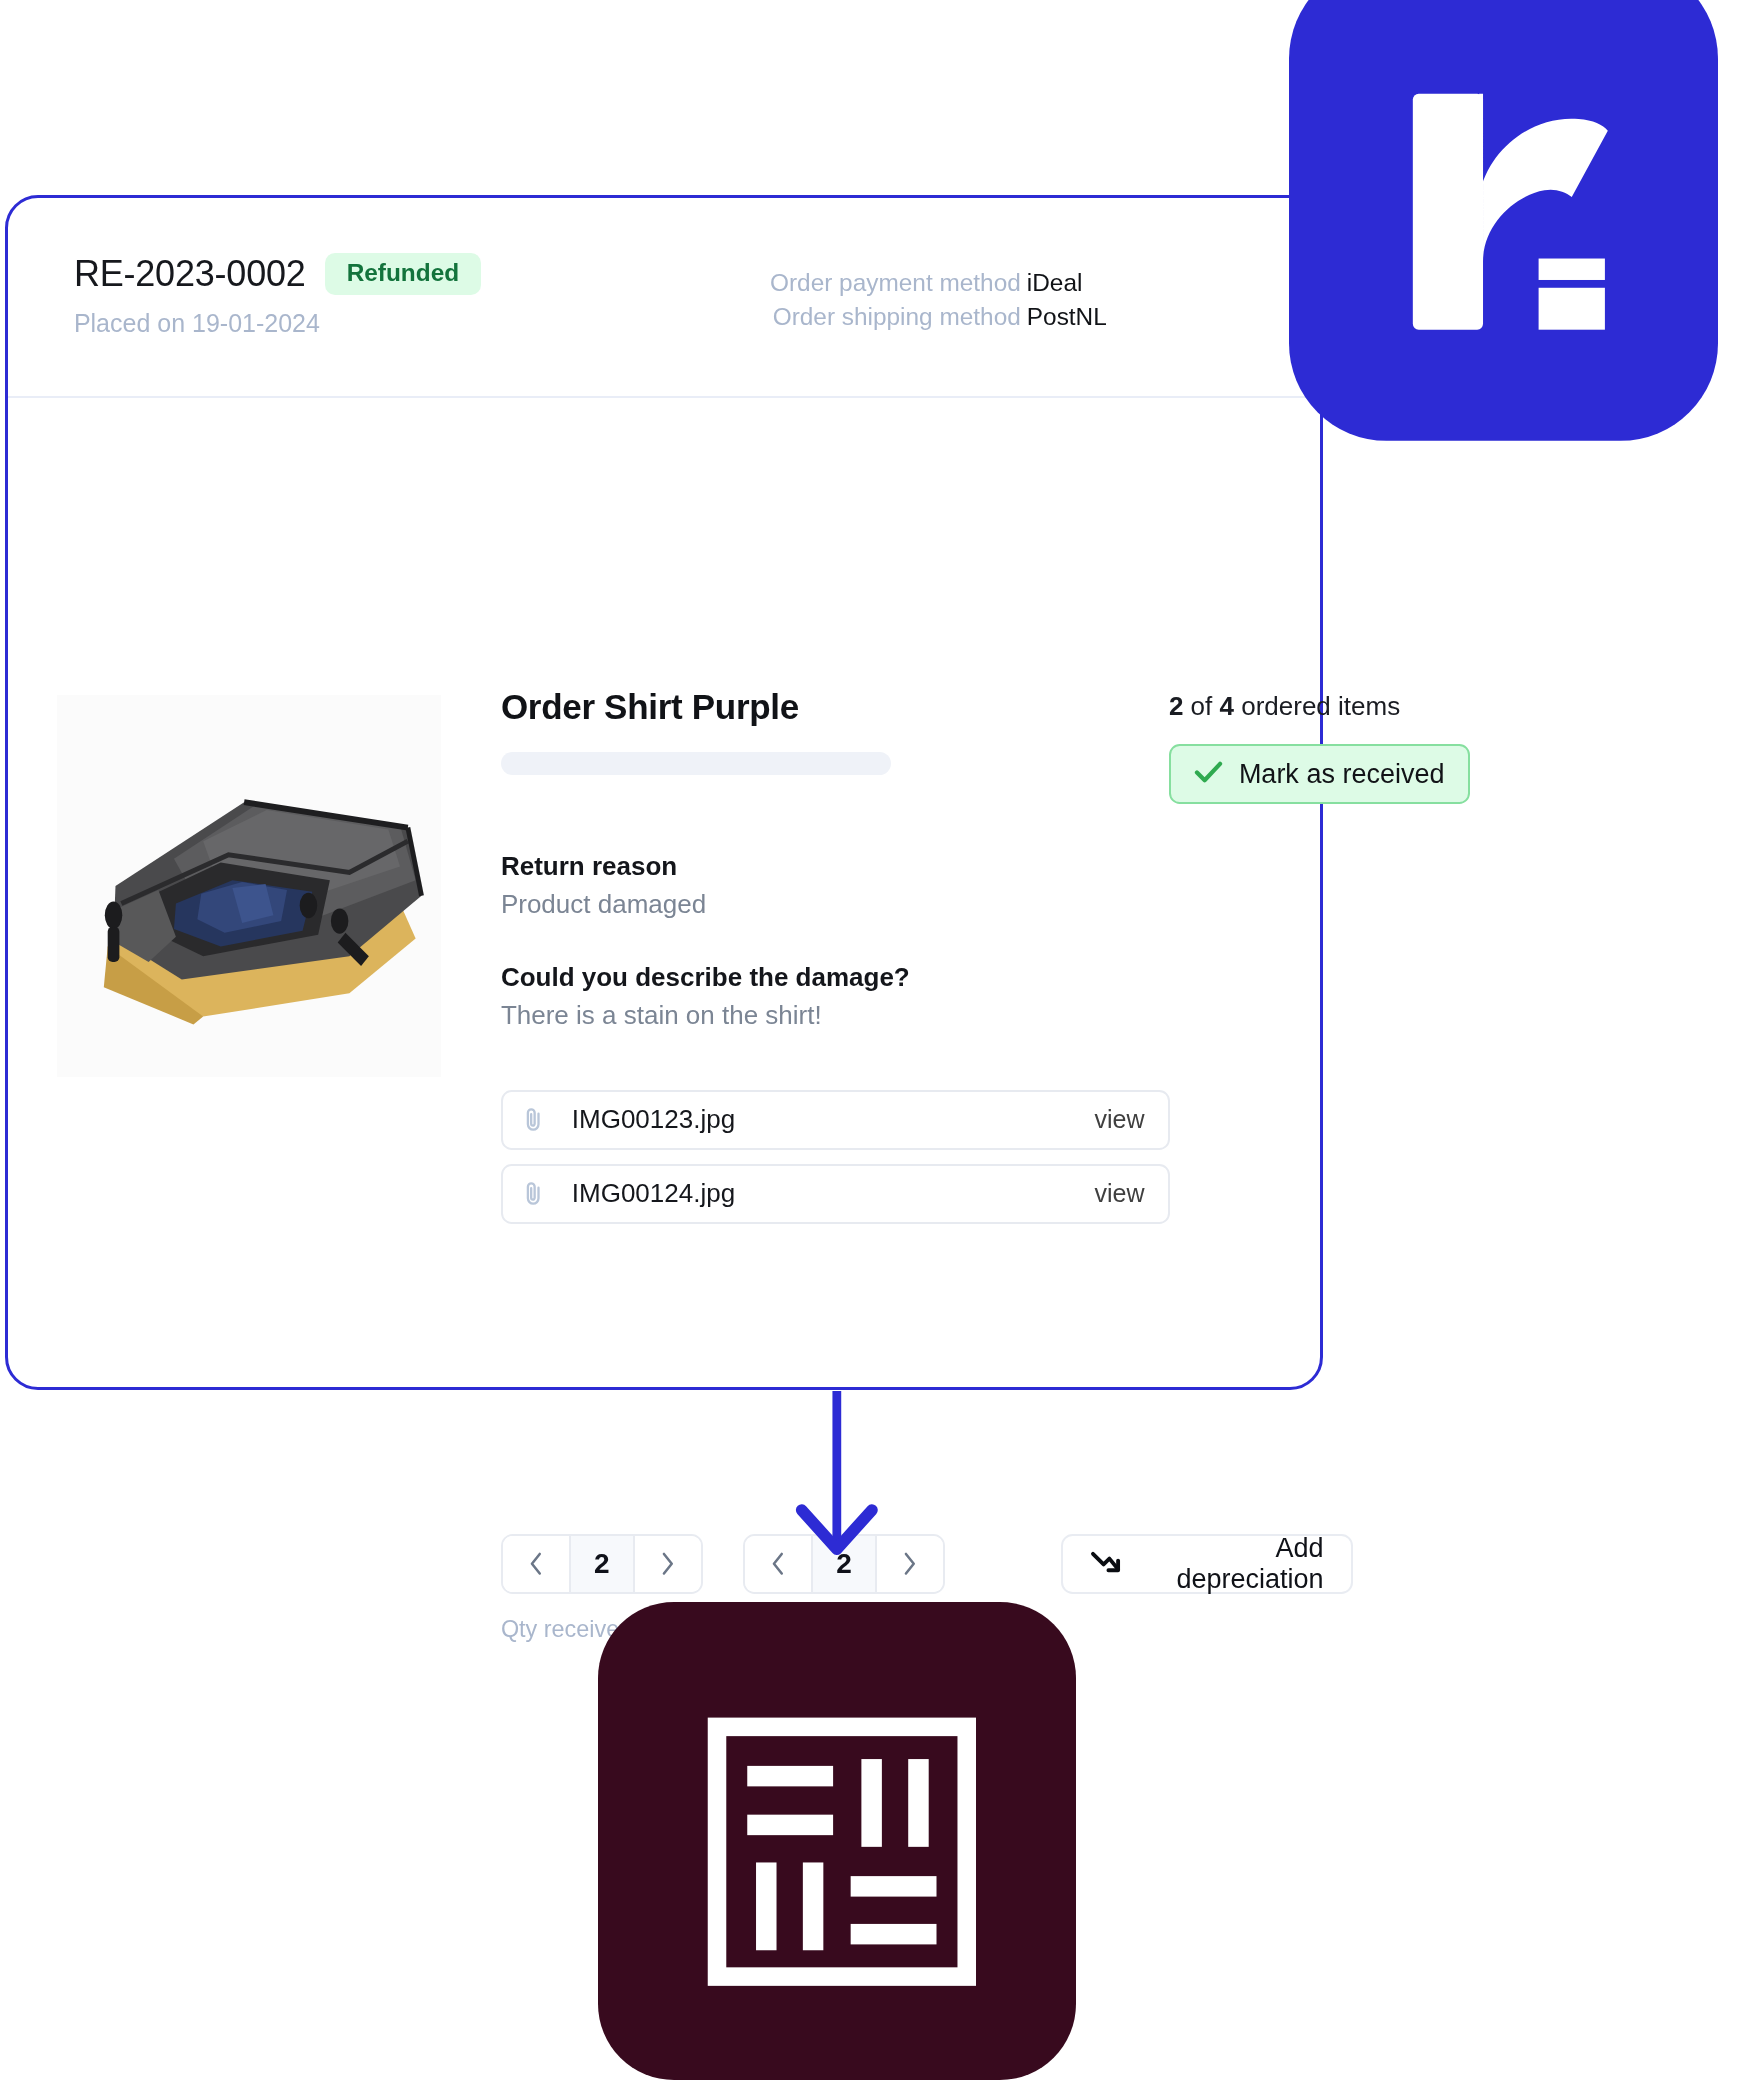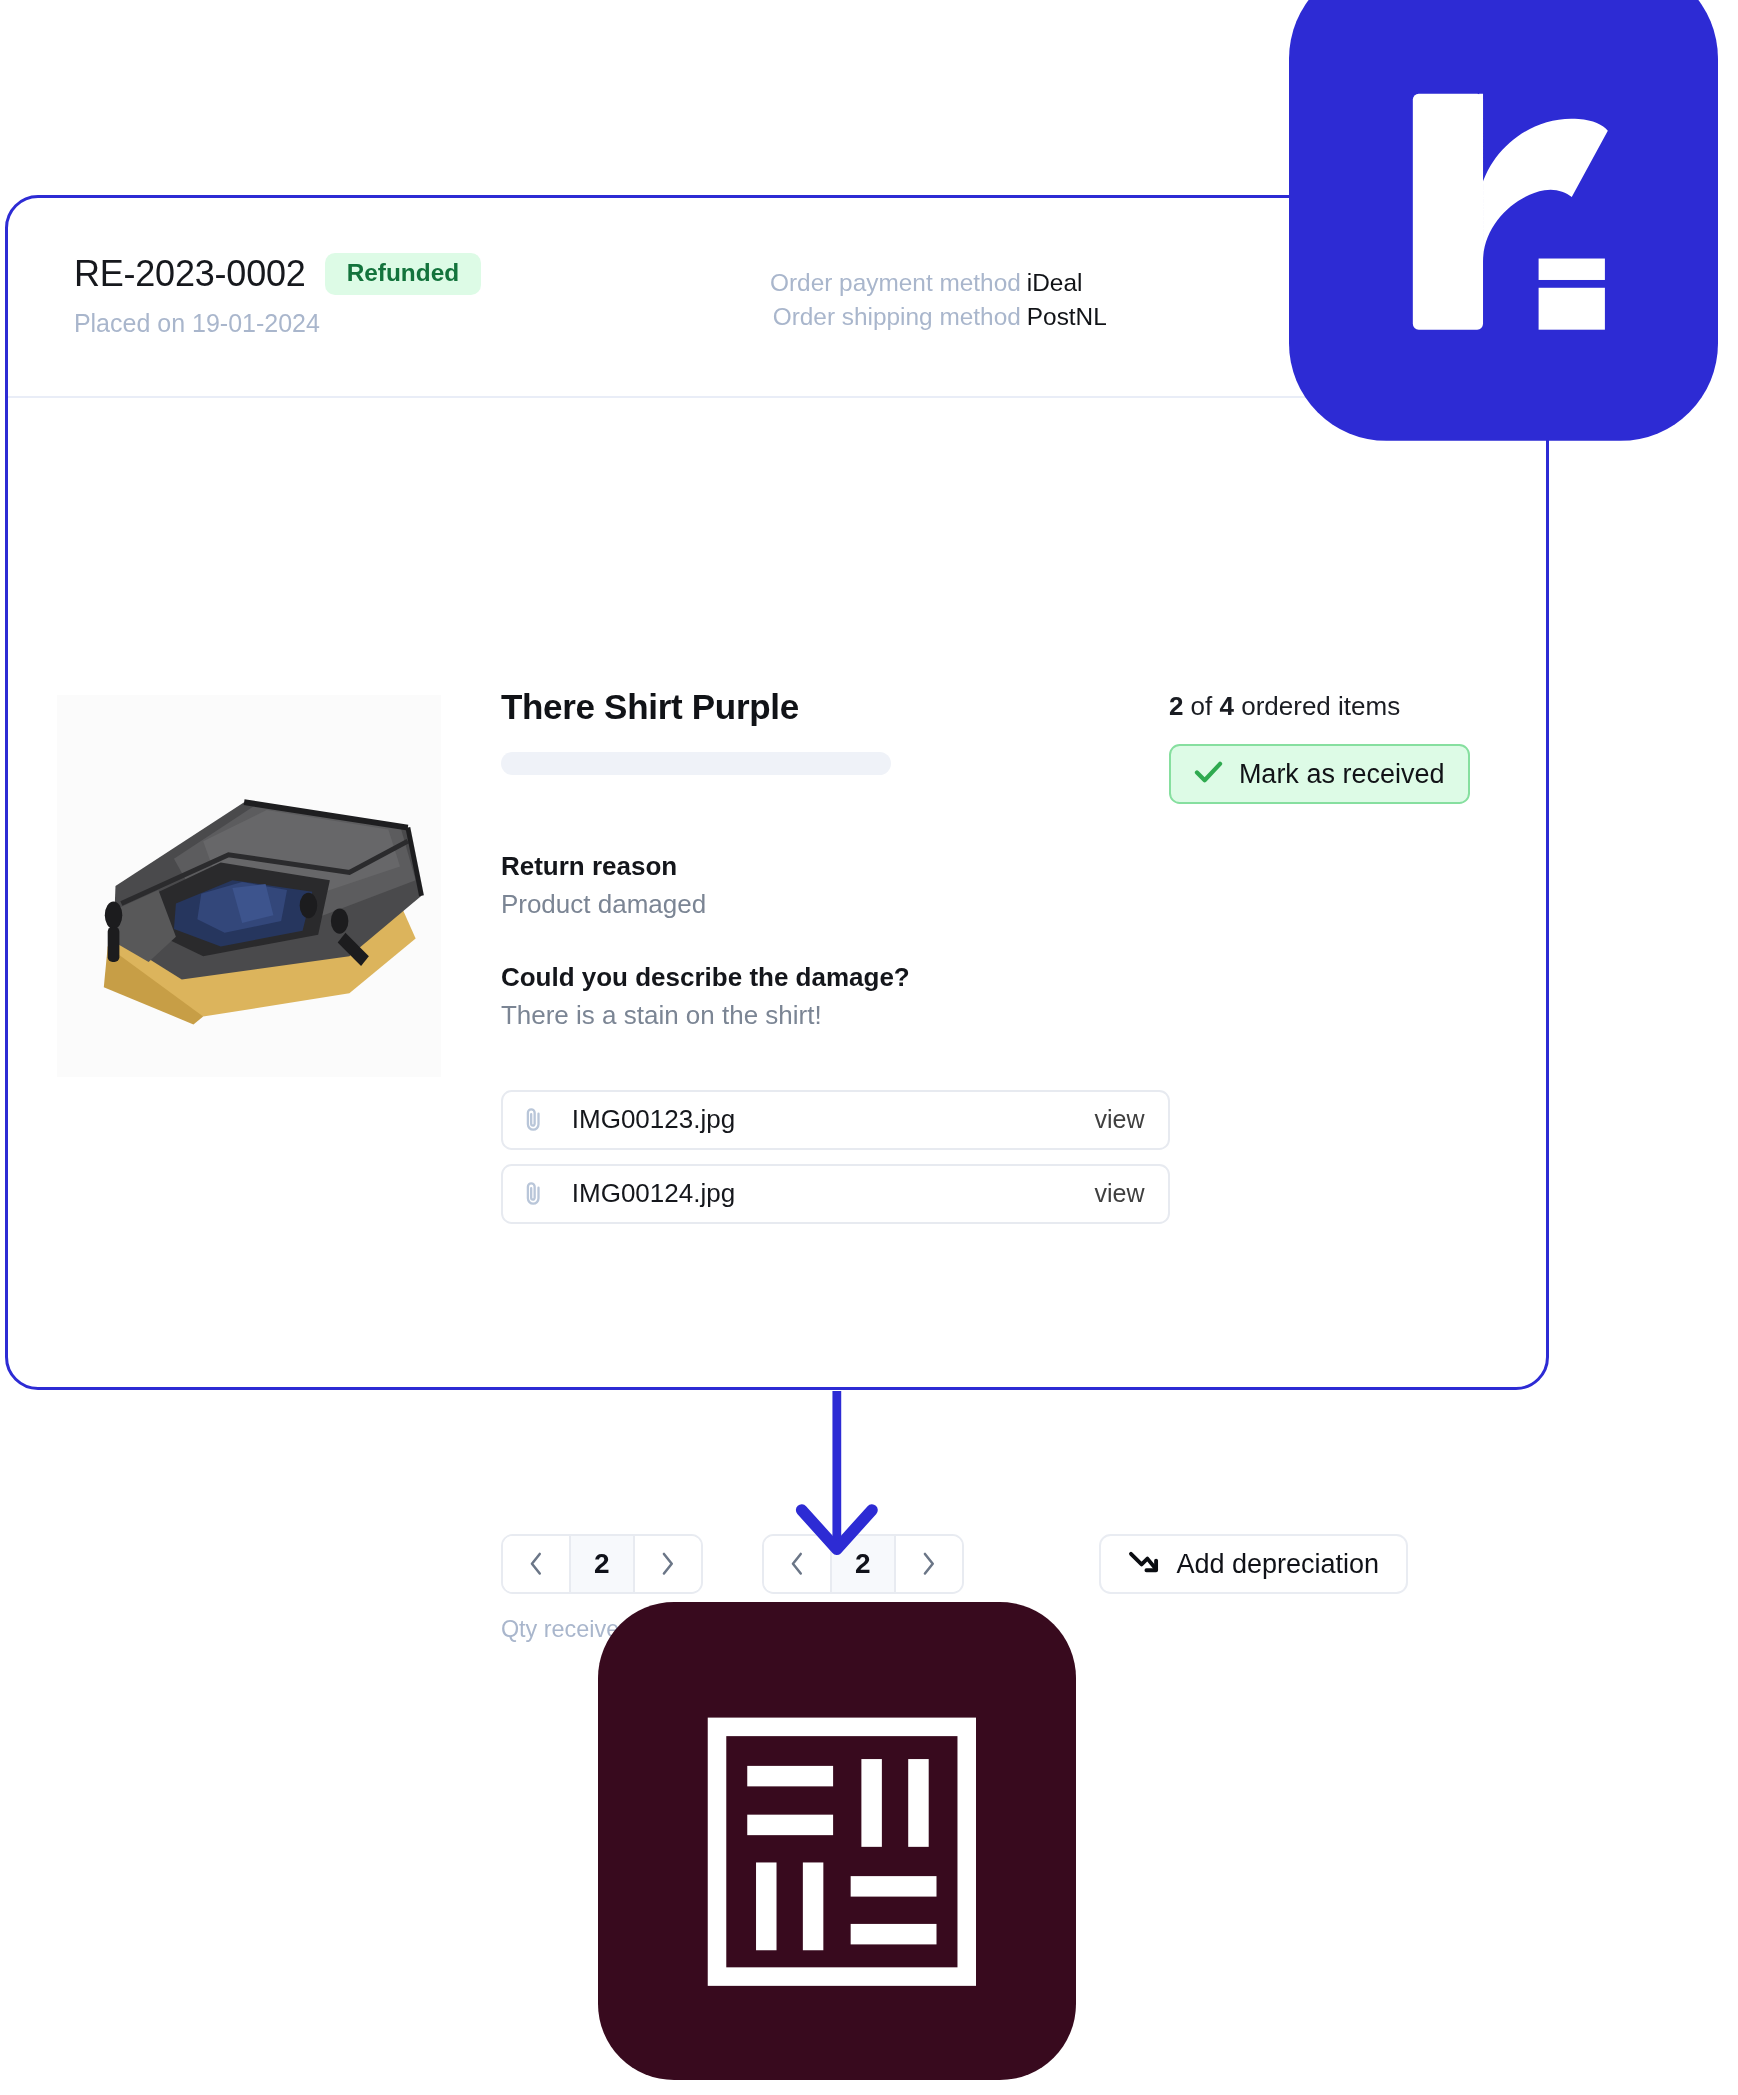--- a/index.html
+++ b/index.html
@@ -17,21 +17,21 @@
     width: 1739px;
     height: 2096px;
     background: #ffffff;
   }
 
   
   .return-card {
     position: absolute;
     left: 4.9px;
     top: 195px;
-    width: 1544px;
+    width: 1318px;
     height: 1195px;
     border: 3.9px solid #2d2bd4;
     border-radius: 33px;
     background: #ffffff;
   }
 
   
   .card-header {
     position: relative;
     height: 200px;
@@ -350,21 +350,21 @@
           <ellipse cx="258" cy="216" rx="9" ry="13" fill="#1c1c1e"></ellipse>
           <ellipse cx="290" cy="232" rx="9" ry="13" fill="#1c1c1e"></ellipse>
           <path d="M296 244 L320 268 L312 278 L288 254 Z" fill="#1c1c1e"></path>
 
           <path d="M192 110 L360 136" stroke="#1e1e20" stroke-width="6" fill="none"></path>
           <path d="M360 136 L374 206" stroke="#1e1e20" stroke-width="5" fill="none"></path>
         </svg>
       </div>
 
       <div class="detail-col">
-        <div class="product-title">There Shirt Purple</div>
+        <div class="product-title">Order Shirt Purple</div>
         <div class="title-placeholder"></div>
 
         <div class="block-reason">
           <div class="section-label">Return reason</div>
           <div class="section-value">Product damaged</div>
         </div>
 
         <div class="block-damage">
           <div class="section-label">Could you describe the damage?</div>
           <div class="section-value">There is a stain on the shirt!</div>

